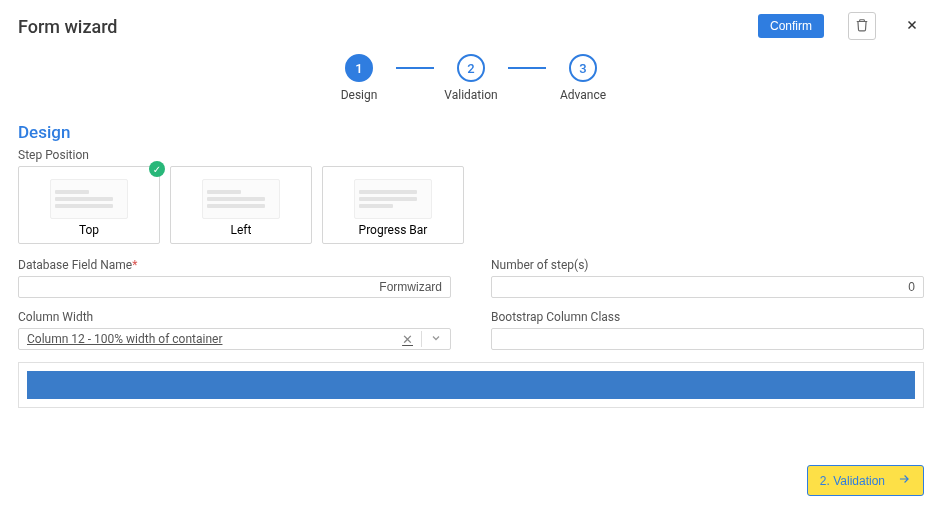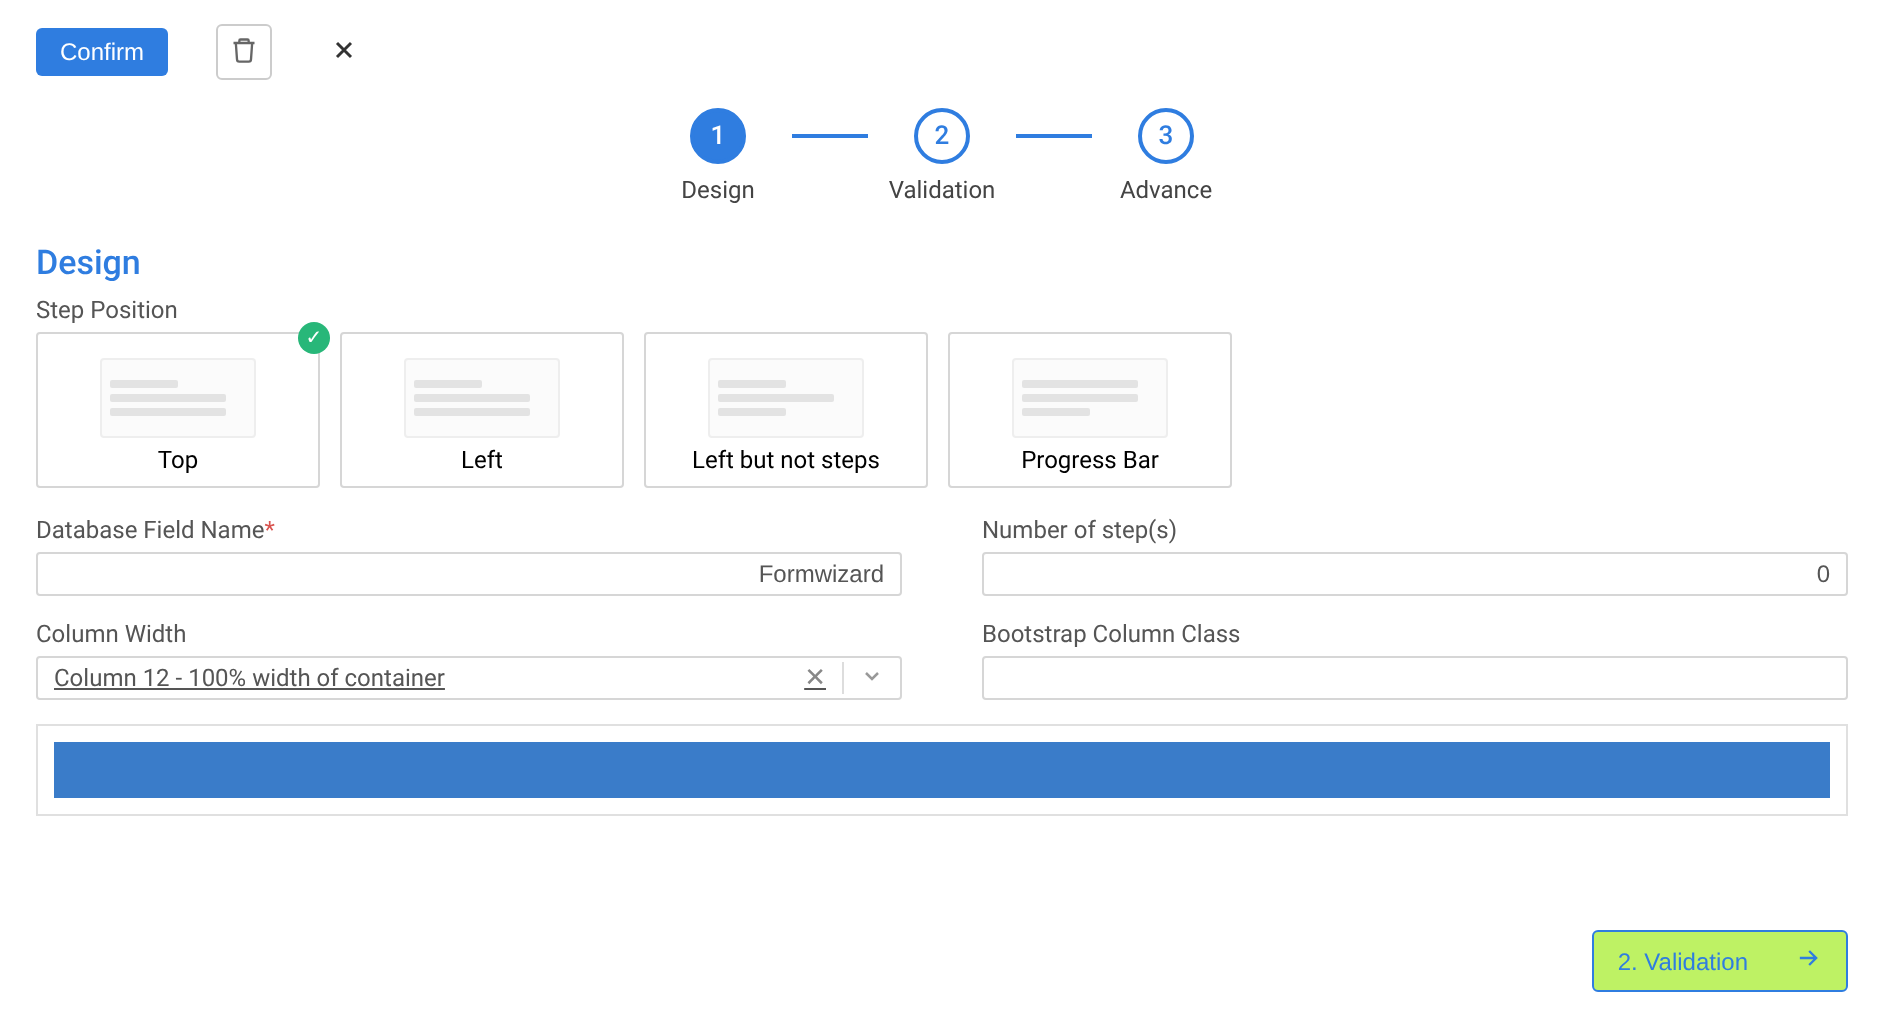--- a/index.html
+++ b/index.html
@@ -96,31 +96,32 @@
 
   
   .preview-wrap {
     border: 1px solid #e0e0e0; padding: 8px; margin-top: 6px;
   }
   .preview-bar { height: 28px; background: #3a7cc9; }
 
   
   .footer { position: absolute; bottom: 12px; right: 18px; display: flex; gap: 8px; }
   .btn-next {
-    border: 1px solid #2f7de0; color: #2f7de0; background: #bef264;
+    border: 1px solid #2f7de0; color: #2f7de0; background: #fde047;
     padding: 6px 12px; font-size: 12px; border-radius: 3px; cursor: pointer;
-    display: flex; align-items: center; gap: 23px;
+    display: flex; align-items: center; gap: 12px;
   }
 </style>
 </head>
 <body>
 
 <div class="shell">
 
   <div class="header">
+    <h1>Form wizard</h1>
     <div class="hdr-actions">
       <button class="btn-confirm">Confirm</button>
       <button class="btn-icon" title="Delete">
         <span>
           <svg width="14" height="14" viewBox="0 0 24 24" fill="none" stroke="currentColor" stroke-width="2">
               <path d="M3 6h18M8 6V4a1 1 0 0 1 1-1h6a1 1 0 0 1 1 1v2M19 6l-1 14a2 2 0 0 1-2 2H8a2 2 0 0 1-2-2L5 6"></path>
             </svg>
         </span>
       </button>
       <button class="btn-close">
@@ -168,29 +169,20 @@
       <div class="thumb">
         <div class="tline short"></div>
           <div class="tline med"></div>
           <div class="tline med"></div>
       </div>
       <div class="card-label">Left</div>
     </div>
     <div class="card">
 
       <div class="thumb">
-        <div class="tline short"></div>
-          <div class="tline med"></div>
-          <div class="tline short"></div>
-      </div>
-      <div class="card-label">Left but not steps</div>
-    </div>
-    <div class="card">
-
-      <div class="thumb">
         <div class="tline med"></div>
           <div class="tline med"></div>
           <div class="tline short"></div>
       </div>
       <div class="card-label">Progress Bar</div>
     </div>
   </div>
 
   <div class="row2">
     <div class="col">

